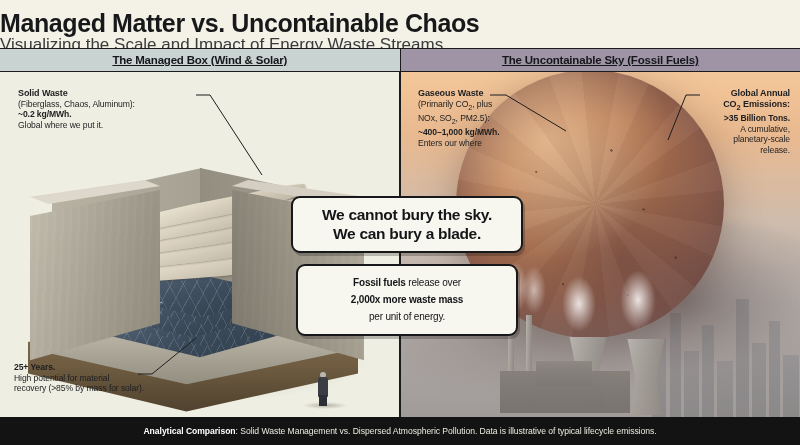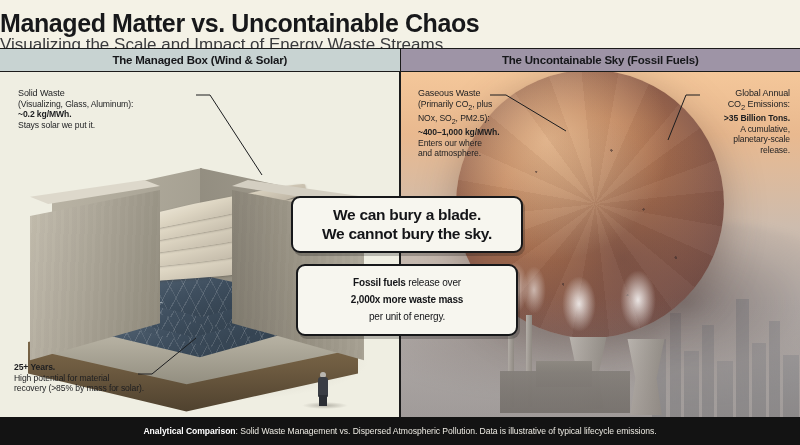--- a/index.html
+++ b/index.html
@@ -14,21 +14,21 @@
   .headwrap { position:absolute; top:4px; left:0; width:780px; height:48px;
               background:#f4f2e6; }
   .title { font-size:25px; font-weight:bold; color:#17181a; letter-spacing:-0.4px;
            line-height:30px; padding-top:4px; }
   .subtitle { font-size:17px; color:#3a3b3d; line-height:14px; }
 
   
   .tabs { position:absolute; top:48px; left:0; width:800px; height:24px; display:flex;
           border-top:1.5px solid #1b1b1b; border-bottom:1.5px solid #1b1b1b; }
   .tab { flex:1; display:flex; align-items:center; justify-content:center;
-         font-size:11.5px; font-weight:bold; color:#16171a; letter-spacing:-0.2px; }
+         font-size:11.5px; font-weight:bold; color:#16171a; letter-spacing:-0.2px;text-decoration:underline; }
   .tab.left  { background:#c8d3d2; border-right:1.5px solid #1b1b1b; }
   .tab.right { background:#9e94a6; }
 
   
   .stage { position:absolute; top:72px; left:0; width:800px; height:345px; display:flex; }
   .panel { position:relative; height:345px; overflow:hidden; }
   .panel.left  { width:400px; background:#efeee2; }
   .panel.right { width:400px;
      background:linear-gradient(180deg,#f4c79a 0%,#e9b98f 18%,#cdbcae 45%,#b9b2ae 68%,#a9a6a6 100%); }
   .divider { position:absolute; top:72px; left:399px; width:2px; height:345px; background:#1b1b1b; z-index:40; }
@@ -155,21 +155,21 @@
      background:radial-gradient(ellipse,rgba(255,255,255,.85),rgba(255,255,255,0) 70%); }
   .pl1 { left:62px; top:-34px; width:34px; height:56px; }
   .pl2 { left:120px; top:-40px; width:36px; height:60px; }
   .pl3 { left:2px;  top:-48px; width:26px; height:52px; opacity:.7; }
   .pl4 { left:22px; top:-44px; width:24px; height:48px; opacity:.65; }
 
   
   .anno { position:absolute; font-size:8.6px; line-height:10.6px; color:#1d1e20; z-index:50;
           letter-spacing:-0.1px; }
   .anno b { font-weight:bold; }
-  .anno .hd { font-weight:normal; font-size:9px; }
+  .anno .hd { font-weight:bold; font-size:9px; }
   .a-solid    { left:18px;  top:88px;  width:190px; }
   .a-lifespan { left:14px;  top:362px; width:200px; }
   .a-gas      { left:418px; top:88px;  width:150px; }
   .a-global   { left:672px; top:88px;  width:118px; text-align:right; }
   .leader { position:absolute; z-index:49; }
 
   
   .callout { position:absolute; background:#f7f6ef; border:2.4px solid #17181a;
      border-radius:9px; text-align:center; color:#141518; z-index:60;
      box-shadow:2px 3px 0 rgba(20,20,20,.25); }
@@ -299,52 +299,51 @@
     <g stroke="#1c1d1f" stroke-width="1" fill="none">
       <path d="M196 95 L210 95 M210 95 L262 175"></path>
       <path d="M138 374 L152 374 M152 374 L196 338"></path>
       <path d="M490 95 L506 95 M506 95 L566 131"></path>
       <path d="M700 95 L686 95 M686 95 L668 140"></path>
     </g>
   </svg>
 
   <div class="anno a-solid">
     <div class="hd">Solid Waste</div>
-    <div>(Visualizing, Glass, Aluminum):</div>
+    <div>(Fiberglass, Chaos, Aluminum):</div>
     <div><b>~0.2 kg/MWh.</b></div>
-    <div>Stays solar we put it.</div>
+    <div>Global where we put it.</div>
   </div>
 
   <div class="anno a-lifespan">
     <div><b>25+ Years.</b></div>
     <div>High potential for material</div>
     <div>recovery (&gt;85% by mass for solar).</div>
   </div>
 
   <div class="anno a-gas">
     <div class="hd">Gaseous Waste</div>
     <div><span>(Primarily CO</span><sub>2</sub><span>, plus</span></div>
     <div><span>NOx, SO</span><sub>2</sub><span>, PM2.5):</span></div>
     <div><b>~400–1,000 kg/MWh.</b></div>
     <div>Enters our where</div>
-    <div>and atmosphere.</div>
   </div>
 
   <div class="anno a-global">
     <div class="hd">Global Annual</div>
     <div class="hd"><span>CO</span><sub>2</sub><span> Emissions:</span></div>
     <div><b>&gt;35 Billion Tons.</b></div>
     <div>A cumulative,</div>
     <div>planetary-scale</div>
     <div>release.</div>
   </div>
 
   <div class="callout c-quote">
+    <div class="l">We cannot bury the sky.</div>
     <div class="l">We can bury a blade.</div>
-    <div class="l">We cannot bury the sky.</div>
   </div>
 
   <div class="callout c-ratio">
     <div class="l"><b>Fossil fuels</b><span> release over</span></div>
     <div class="l"><b>2,000x more waste mass</b></div>
     <div class="l">per unit of energy.</div>
   </div>
 
   <div class="footer">
     <div class="txt"><b>Analytical Comparison</b><span>: Solid Waste Management vs. Dispersed Atmospheric Pollution. Data is illustrative of typical lifecycle emissions.</span></div>

